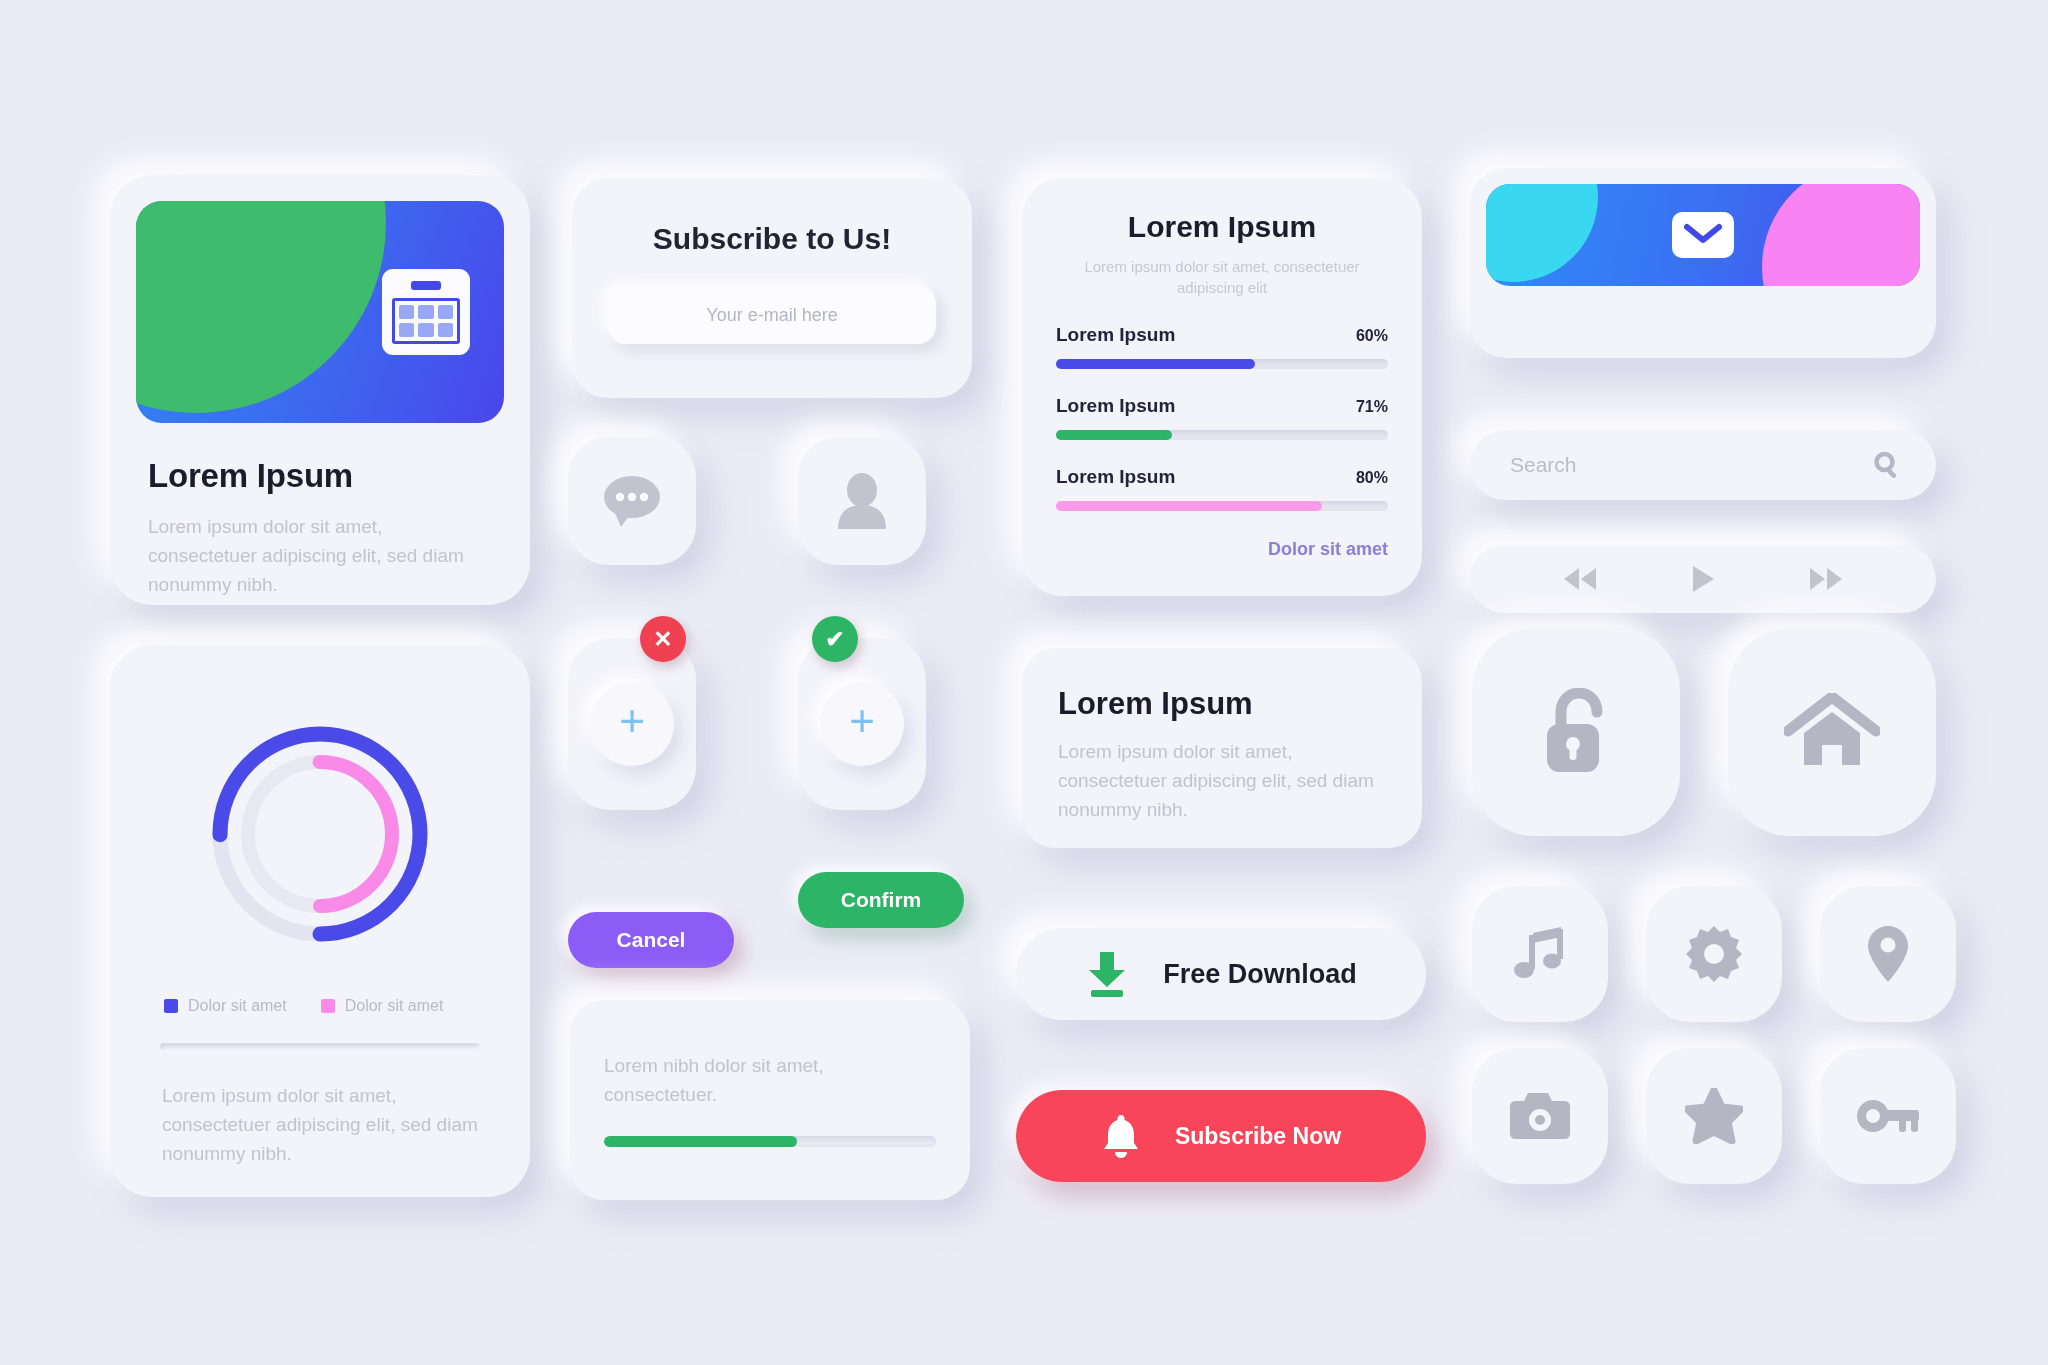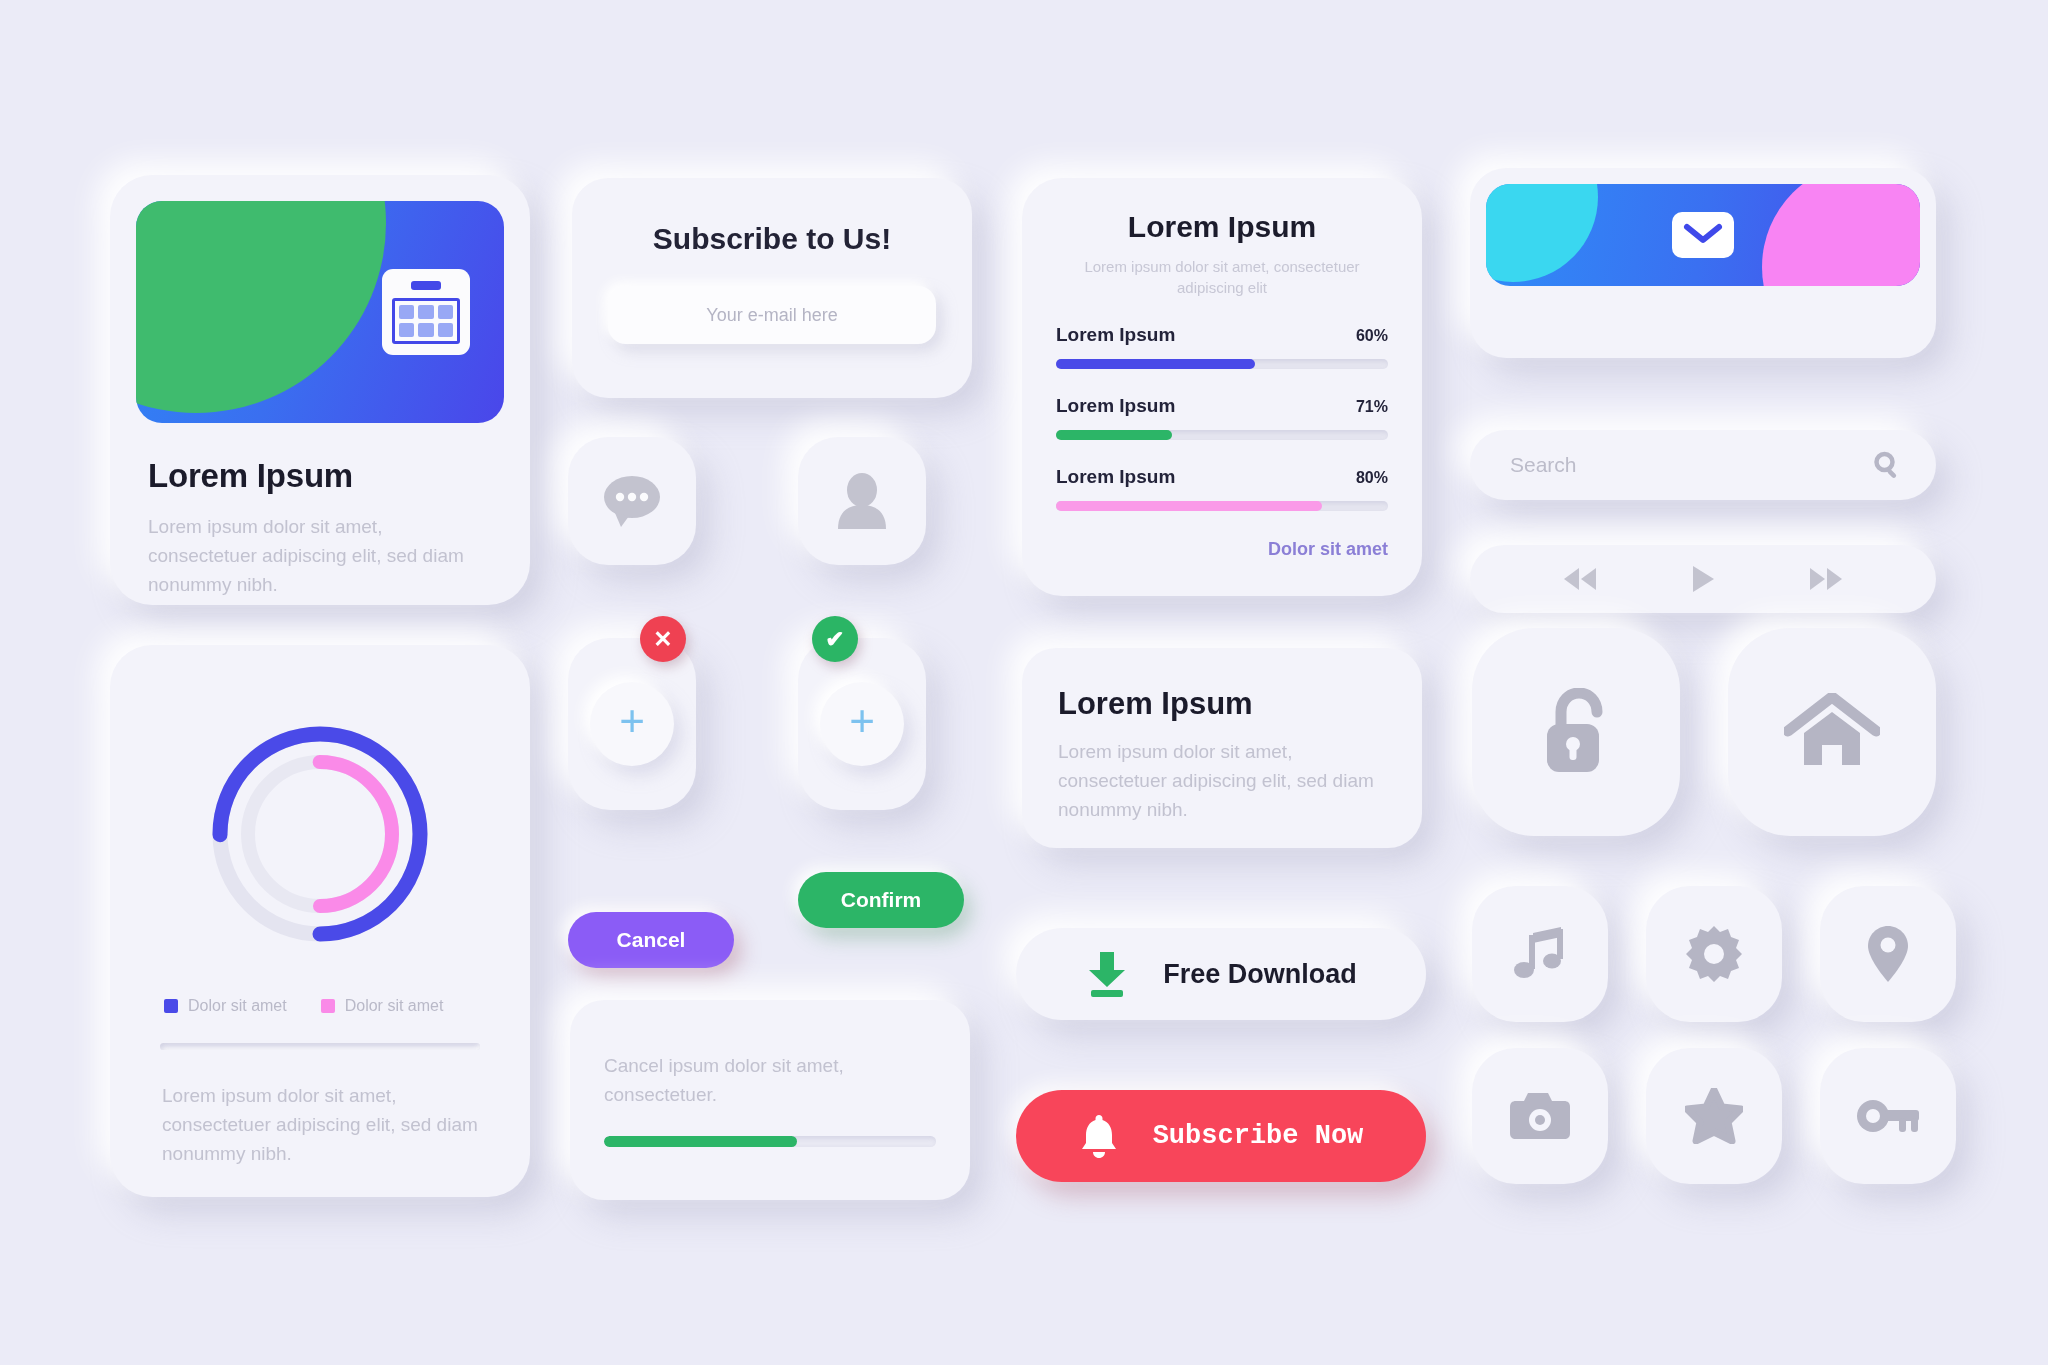--- a/index.html
+++ b/index.html
@@ -322,22 +322,22 @@
     border-radius: 46px;
     border: none;
     background: #f8455a;
     display: flex; align-items: center; justify-content: center;
     gap: 34px;
     cursor: pointer;
     box-shadow: -8px -8px 18px rgba(255,255,255,0.8),
                 9px 13px 26px rgba(185,120,140,0.45);
   }
   #subscribe-now-btn .sn-label {
-    font-size: 27px; font-weight: bold; color: #fff;
-    font-family: Liberation Mono, monospace;
+    font-size: 23px; font-weight: bold; color: #fff;
+    font-family: Liberation Sans, sans-serif;
   }
 
   
   #contact-card {
     left: 1470px; top: 168px;
     width: 466px; height: 190px;
     border-radius: 36px;
     padding: 16px;
   }
   #contact-banner {
@@ -510,21 +510,21 @@
 
   <div class="abs neu plus-card" id="plus-card-confirm">
     <div class="status-badge" id="badge-confirm">✔</div>
     <div class="plus-inner">+</div>
   </div>
 
   <button class="abs pill-btn" id="cancel-btn">Cancel</button>
   <button class="abs pill-btn" id="confirm-btn">Confirm</button>
 
   <div class="abs neu" id="payment-card">
-    <div class="body-muted card-p">Cancel ipsum dolor sit amet, consectetuer.</div>
+    <div class="body-muted card-p">Lorem nibh dolor sit amet, consectetuer.</div>
     <div class="pay-track">
       <div class="pay-fill" id="pay-fill" style="width: 58%; background: rgb(44, 181, 103);"></div>
     </div>
   </div>
 
   <div class="abs neu" id="progress-card">
     <div class="pc-title">Lorem Ipsum</div>
     <div class="pc-sub">Lorem ipsum dolor sit amet, consectetuer adipiscing elit</div>
 
     <div class="prog-row">

